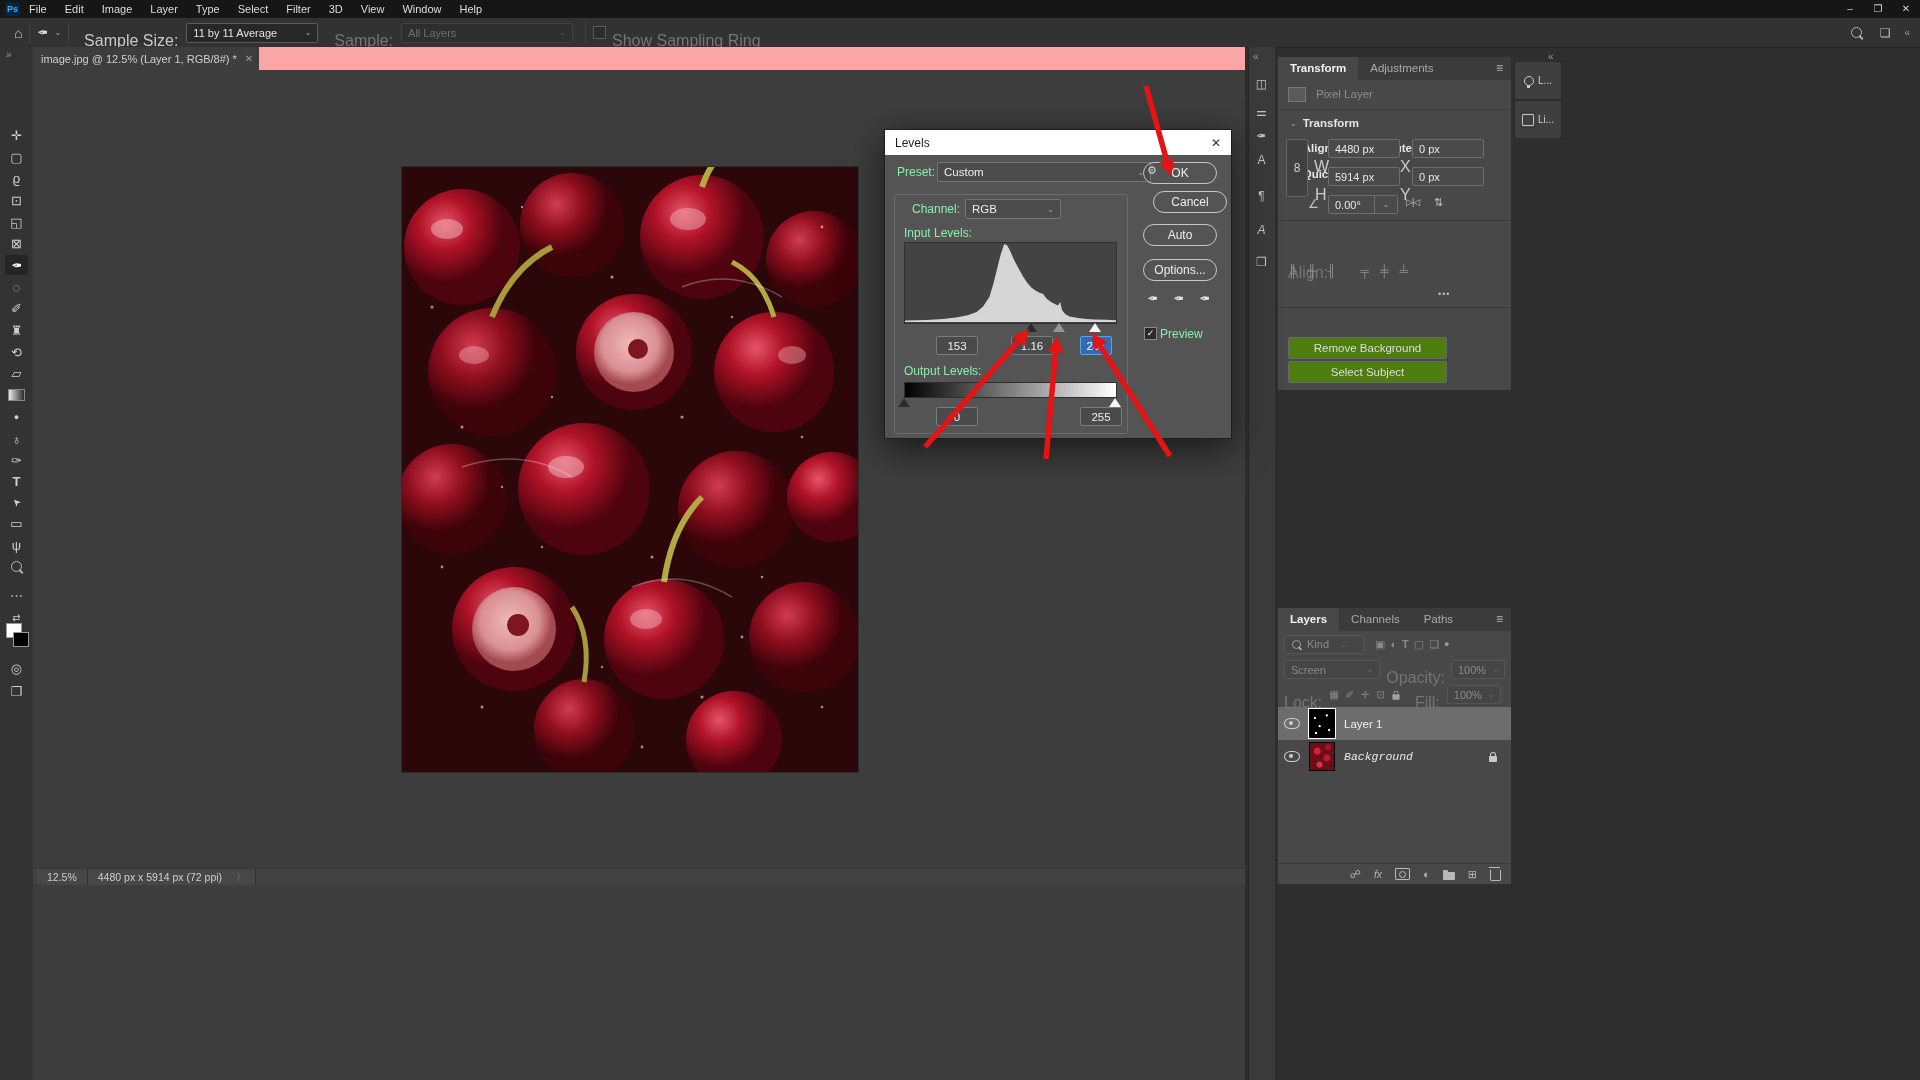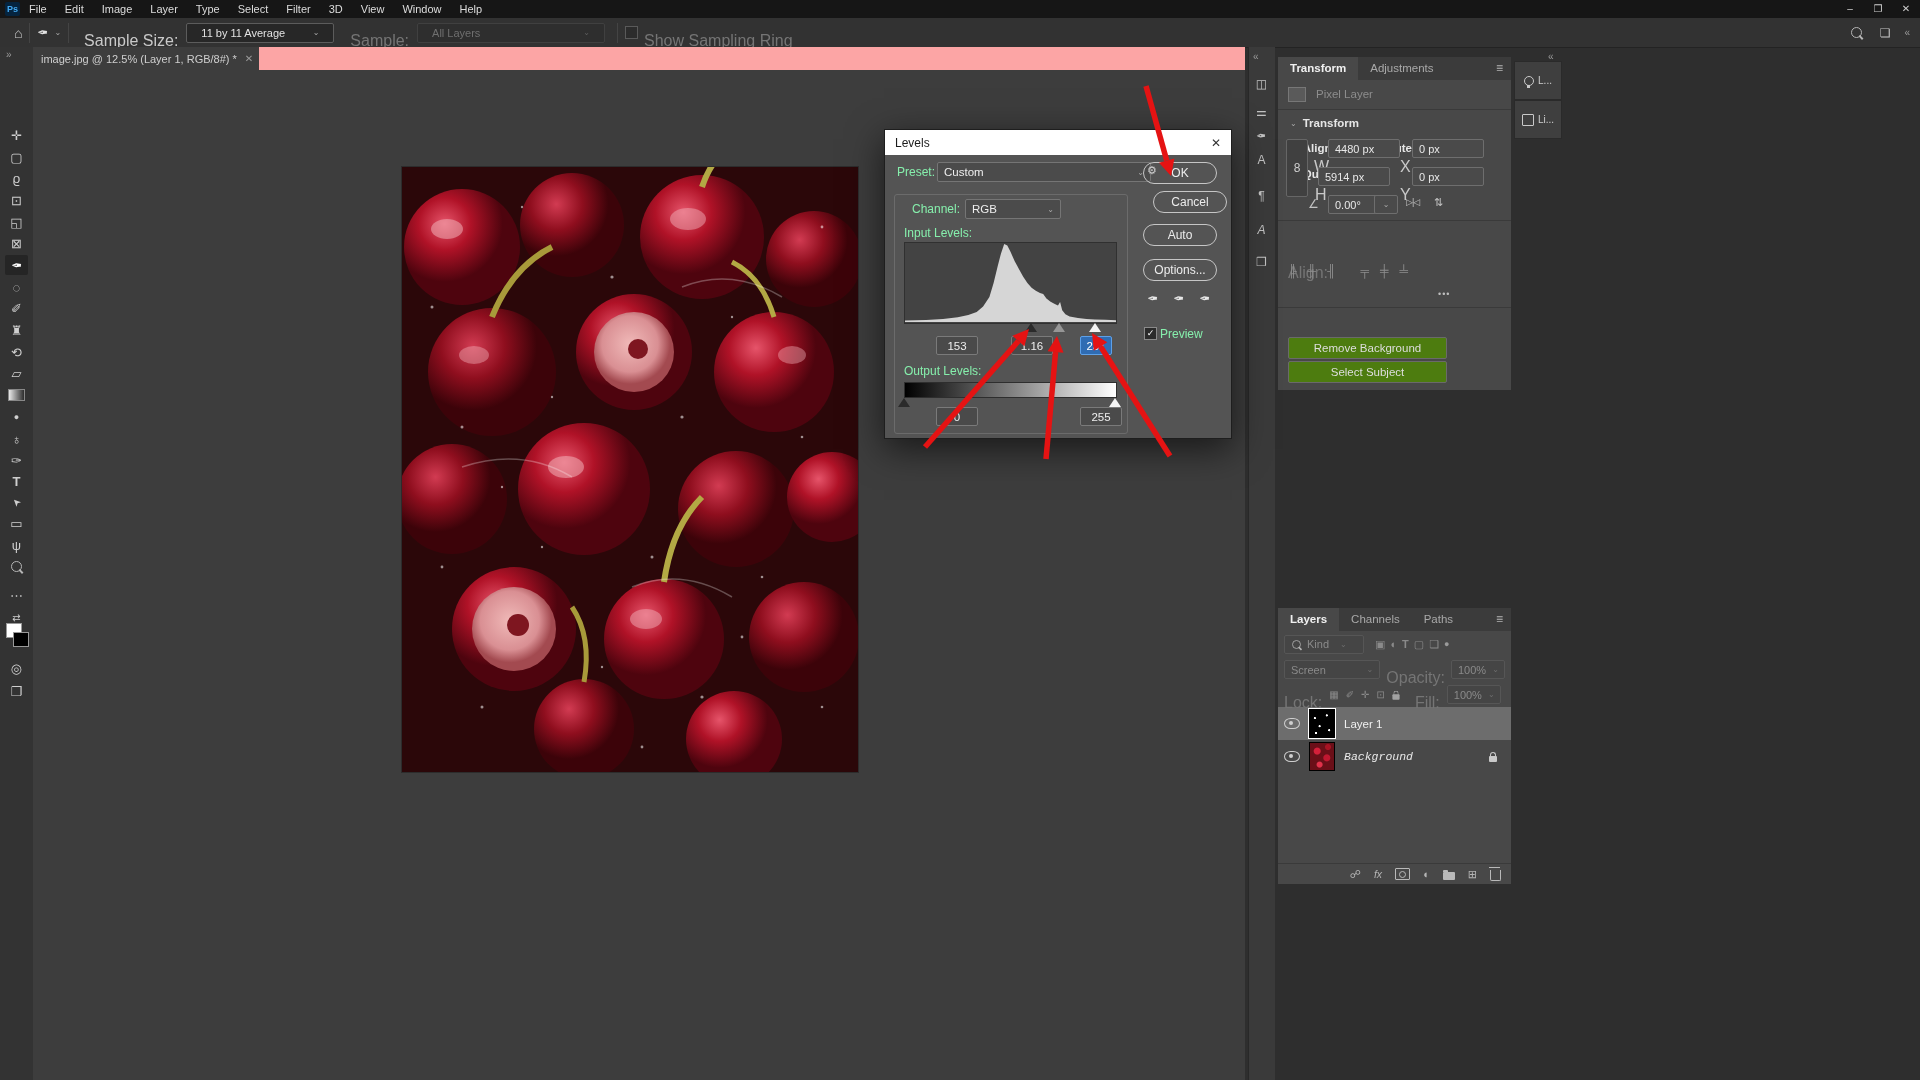--- a/index.html
+++ b/index.html
@@ -12,21 +12,21 @@
   #titlebar{left:0;top:0;width:1920px;height:18px;background:#161616;display:flex;align-items:center;}
   .ps-logo{width:15px;height:14px;margin-left:5px;background:#05243f;border-radius:2px;
            color:#43a9f1;font-size:9px;font-weight:bold;display:flex;align-items:center;justify-content:center;}
   .menu-item{padding:0 9px;font-size:11px;color:#dcdcdc;line-height:18px;}
   .win-controls{margin-left:auto;display:flex;}
   .win-btn{width:28px;text-align:center;font-size:10px;color:#cfcfcf;line-height:18px;}
   
   #optionsbar{left:0;top:18px;width:1920px;height:29px;background:#323232;border-bottom:1px solid #232323;display:flex;align-items:center;}
   .sep{width:1px;height:20px;background:#444;margin:0 7px;}
   .dd{background:#272727;border:1px solid #5c5c5c;border-radius:2px;height:18px;display:flex;align-items:center;
-      padding:0 14px;font-size:11px;color:#e2e2e2;justify-content:space-between;}
+      padding:0 6px;font-size:11px;color:#e2e2e2;justify-content:space-between;}
   .dd.disabled{background:#2e2e2e;border-color:#404040;color:#6f6f6f;}
   .chev{font-size:8px;color:#aaa;margin-left:6px;}
   .lbl{font-size:16px;color:#c9c9c9;margin-top:16px;}
   .lbl.dim{color:#757575;}
   .cbx{width:11px;height:11px;border:1px solid #5a5a5a;background:#2c2c2c;display:inline-block;}
   .mag{position:relative;width:9px;height:9px;border:1.5px solid #b5b5b5;border-radius:50%;display:inline-block;}
   .mag::after{content:"";position:absolute;width:1.8px;height:5px;background:#b5b5b5;left:8px;top:7px;transform:rotate(-45deg);}
   
   #toolbar{left:0;top:47px;width:33px;height:1033px;background:#333333;border-right:1px solid #282828;}
   .tool{position:absolute;left:5px;width:23px;height:20px;display:flex;align-items:center;justify-content:center;
@@ -317,20 +317,29 @@
           <circle cx="340" cy="470" r="1.4"></circle>
       </g>
       <g stroke="#ffffff" stroke-width="1.5" fill="none" opacity="0.28">
         <path d="M60,300 Q120,280 170,310"></path>
         <path d="M230,420 Q280,400 330,430"></path>
         <path d="M280,120 Q330,100 380,130"></path>
       </g>
     </svg>
   </div>
 
+  <div class="ab" id="statusbar">
+    <div class="status-seg" style="margin-left:4px;">
+      <span>12.5%</span>
+    </div>
+    <div class="status-seg">
+      <span>4480 px x 5914 px (72 ppi)</span>
+      <span style="margin-left:14px;font-size:9px;color:#9a9a9a;">〉</span>
+    </div>
+  </div>
 
   <div class="ab" id="dockstrip"></div>
   <div class="ab" style="left:1253px;top:51px;font-size:10px;color:#9a9a9a;">«</div>
   <div class="dock-ico" style="top:75px;">
       <span>◫</span>
     </div>
   <div class="dock-ico" style="top:103px;">
       <span>⚌</span>
     </div>
   <div class="dock-ico" style="top:127px;">
@@ -370,21 +379,21 @@
     </div>
     <span class="ab lbl" style="left:36px;top:85px;">W</span>
     <div class="ab pfld" style="left:50px;top:82px;width:58px;">
         <span>4480 px</span>
       </div>
     <span class="ab lbl" style="left:122px;top:85px;">X</span>
     <div class="ab pfld" style="left:134px;top:82px;width:58px;">
         <span>0 px</span>
       </div>
     <span class="ab lbl" style="left:37px;top:113px;">H</span>
-    <div class="ab pfld" style="left:40px;top:110px;width:58px;">
+    <div class="ab pfld" style="left:50px;top:110px;width:58px;">
         <span>5914 px</span>
       </div>
     <span class="ab lbl" style="left:122px;top:113px;">Y</span>
     <div class="ab pfld" style="left:134px;top:110px;width:58px;">
         <span>0 px</span>
       </div>
     <span class="ab" style="left:30px;top:140px;color:#c2c2c2;">∠</span>
     <div class="ab pfld" style="left:50px;top:138px;width:44px;">
         <span>0.00°</span>
       </div>

